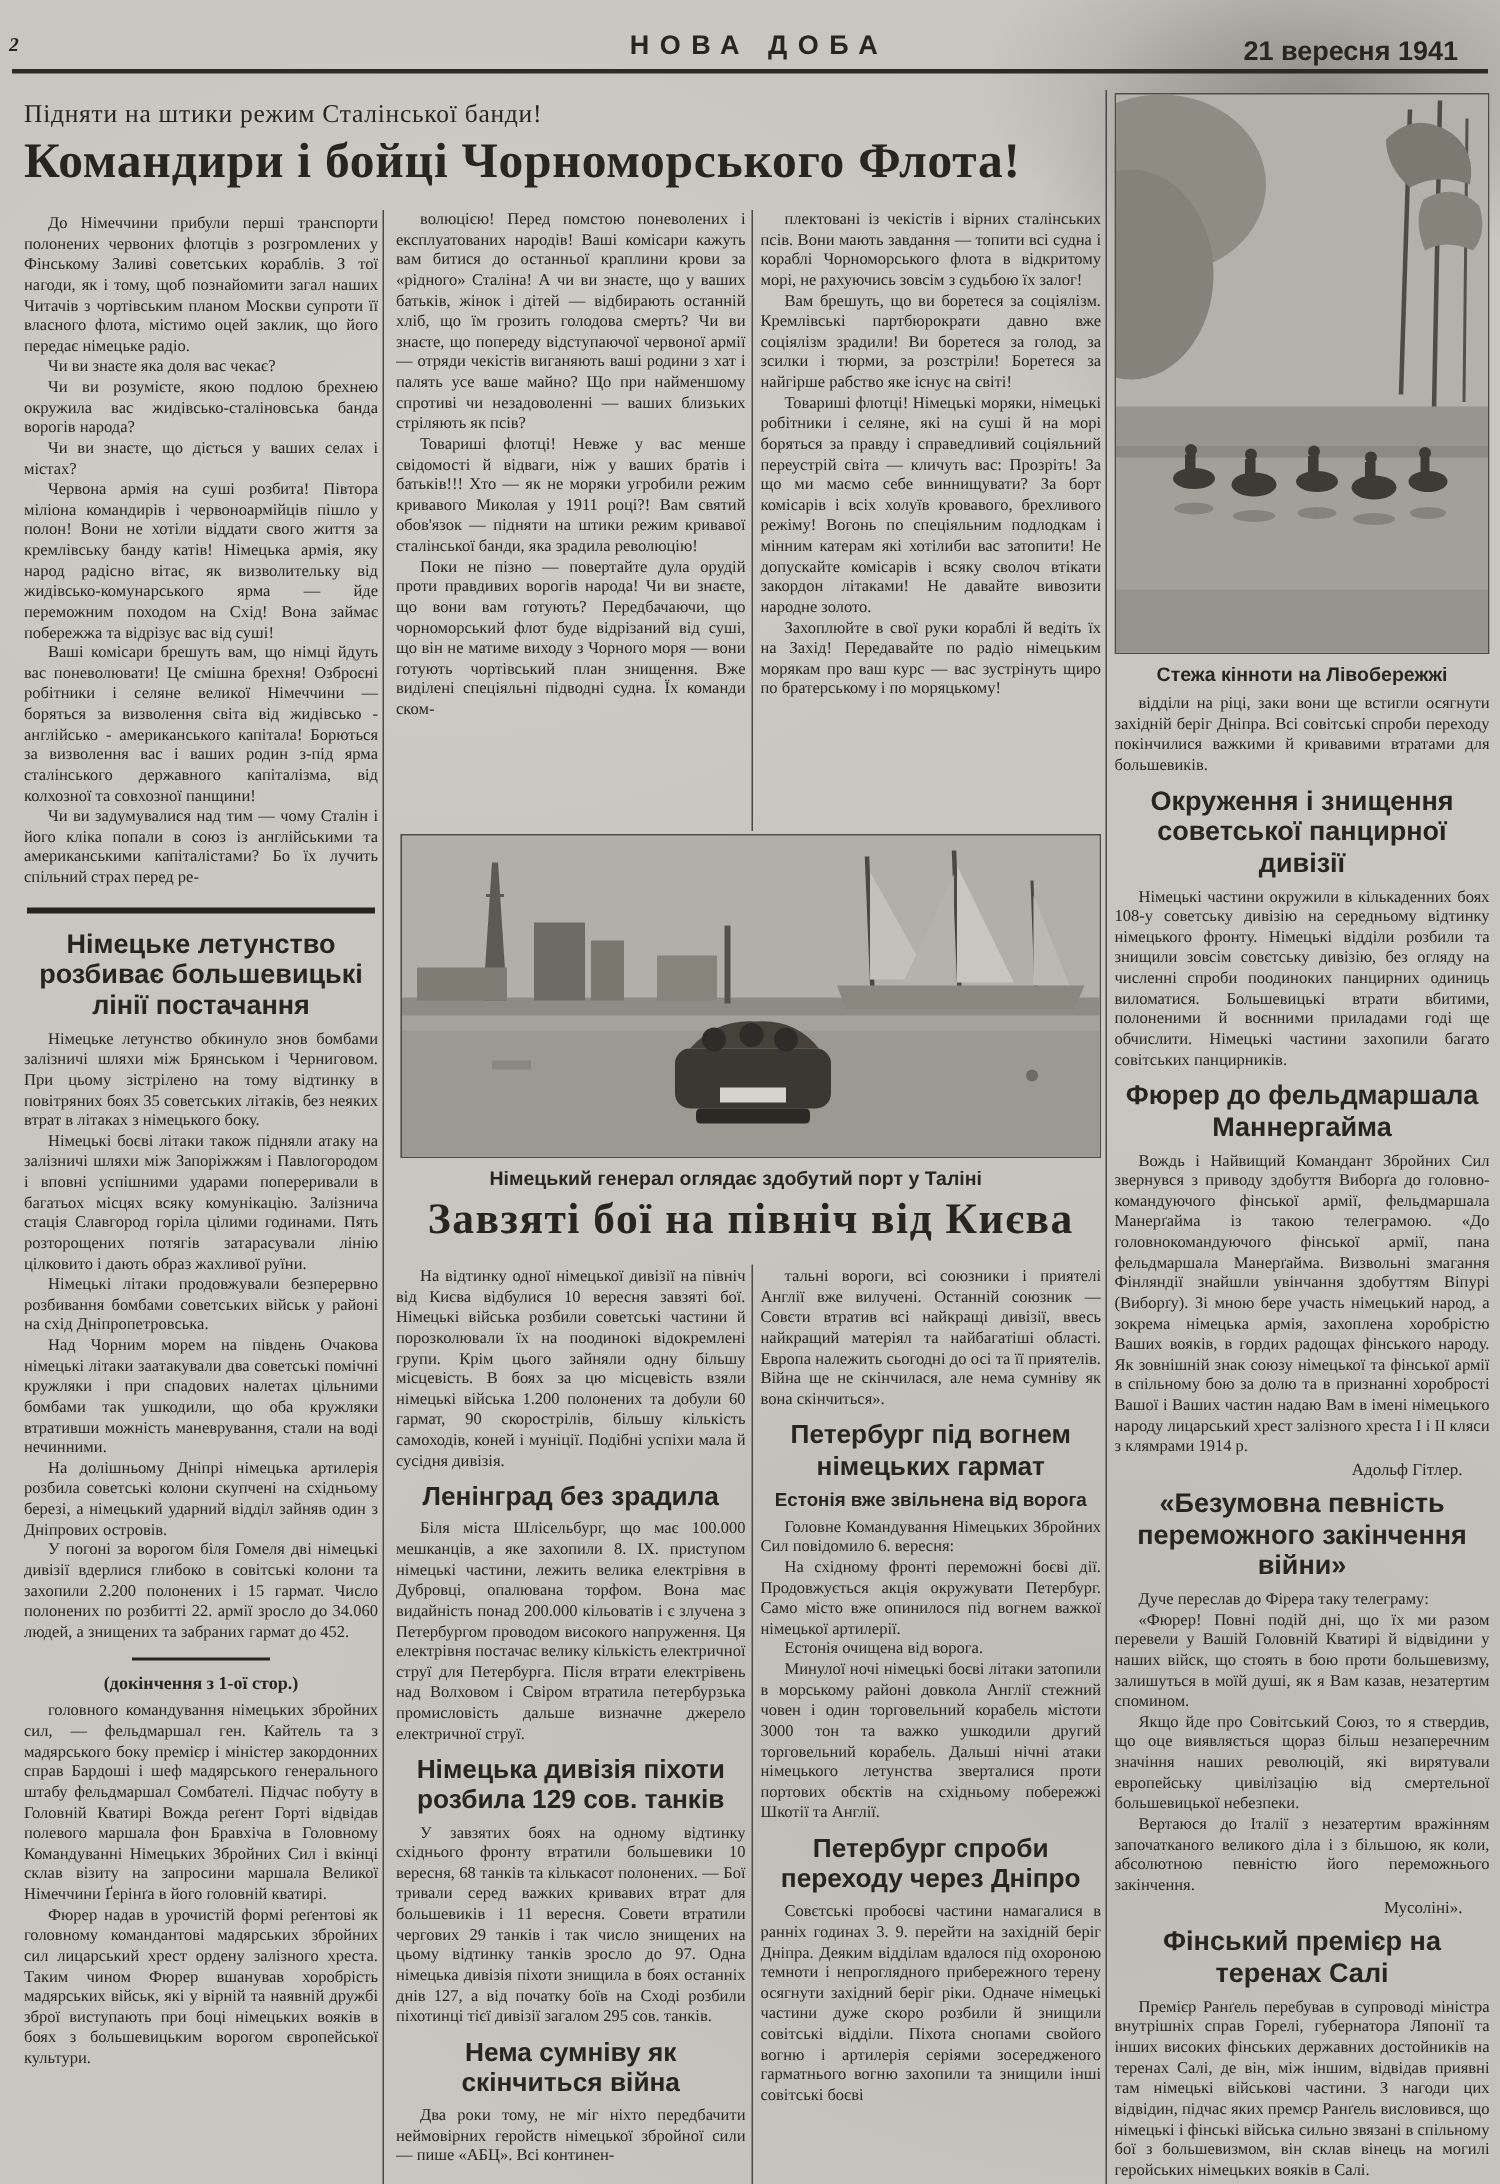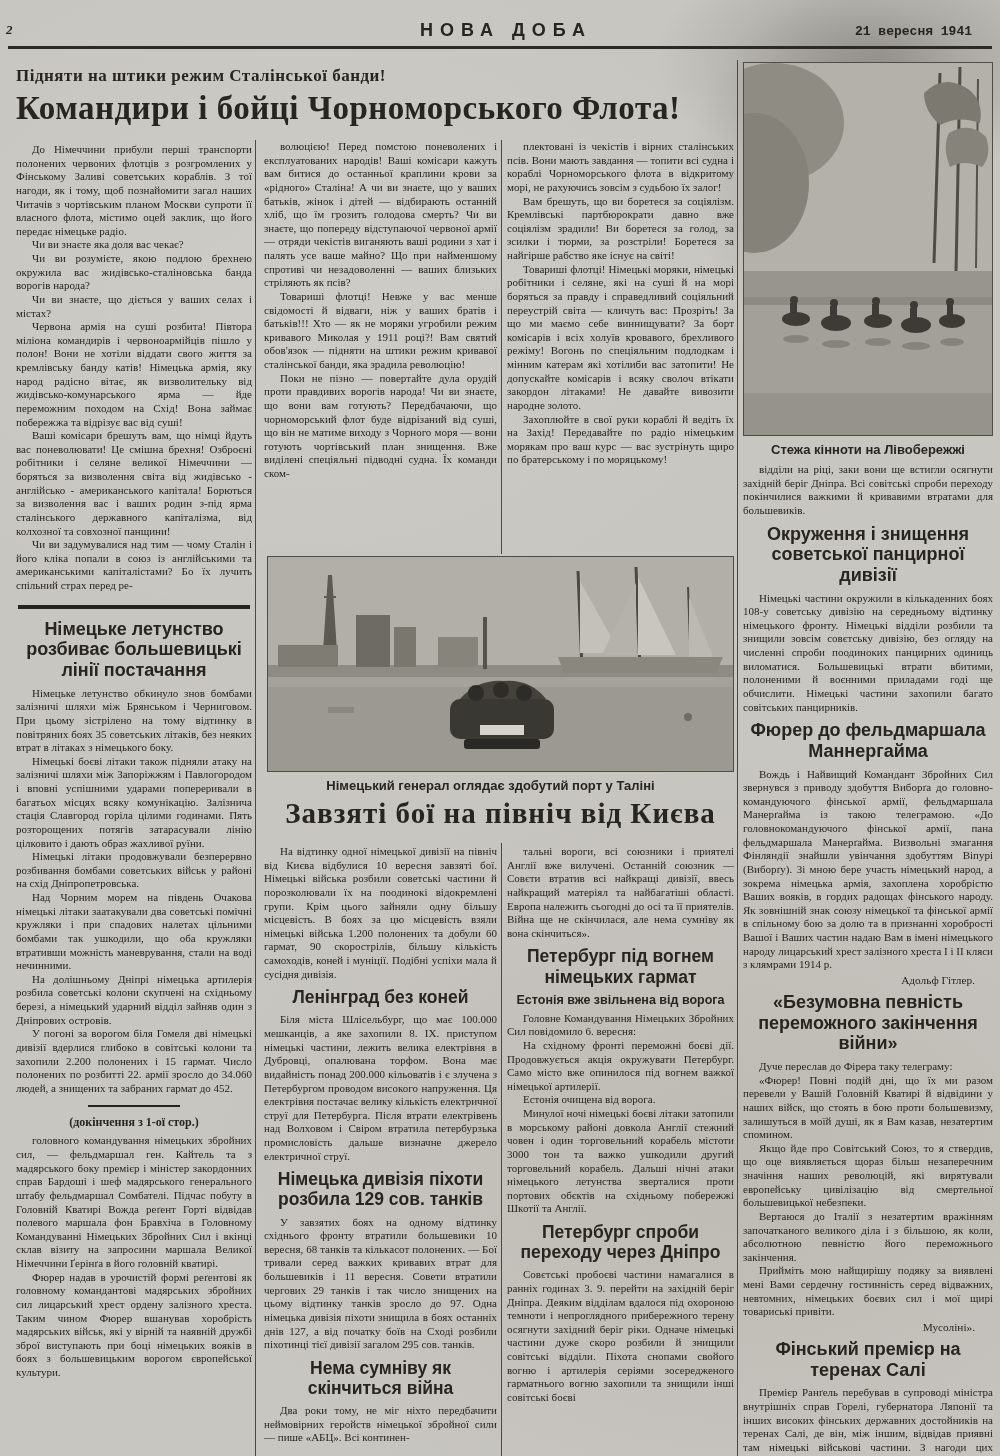--- a/index.html
+++ b/index.html
@@ -16,26 +16,26 @@
     font-family:"Liberation Serif", serif;
     color:#27251f;
   }
   .abs { position:absolute; }
 
   
   .hdr-num   { left:6px; top:22px; font-size:13px; font-weight:bold; font-style:italic; }
   .masthead  { left:0; top:20px; width:1000px; text-align:center;
                font-family:"Liberation Sans", sans-serif; font-weight:bold;
                font-size:18px; letter-spacing:7px;padding-left:12px; }
-  .hdr-date  { right:28px; top:24px; font-family:Liberation Mono, monospace;
-               font-weight:bold; font-size:13px; }
+  .hdr-date  { right:28px; top:24px; font-family:Liberation Sans, sans-serif;
+               font-weight:bold; font-size:18px; }
   .hdr-rule  { left:8px; top:46px; width:984px; height:3px; background:#2c2a26; }
 
   
-  .kicker { left:16px; top:66px; font-weight:bold; font-size:17px; letter-spacing:0.5px; }
+  .kicker { left:16px; top:66px; font-weight:normal; font-size:17px; letter-spacing:0.5px; }
   .lead-headline { left:16px; top:90px; width:718px; font-weight:bold; font-size:33px;
                    letter-spacing:0.5px; }
 
   
   .colbox { overflow:hidden; }
   .body p { font-size:11px; line-height:1.24; text-align:justify; text-indent:16px; }
 
   .col1-full { left:16px;  top:143px; width:236px; height:1310px; }
   .col2-lead { left:264px; top:140px; width:233px; height:414px; }
   .col3-lead { left:507px; top:140px; width:227px; height:414px; }
@@ -165,21 +165,21 @@
       <circle cx="420" cy="160" r="4" fill="#6e6b64"></circle>
       <rect x="60" y="150" width="26" height="6" fill="#8a877f"></rect>
     </svg>
   </div>
   <div class="abs caption cap-mid">Німецький генерал оглядає здобутий порт у Таліні</div>
 
   <div class="abs kyiv-headline">Завзяті бої на північ від Києва</div>
 
   <div class="abs colbox col2-low body">
     <p>На відтинку одної німецької дивізії на північ від Києва відбулися 10 вересня завзяті бої. Німецькі війська розбили советські частини й порозколювали їх на поодинокі відокремлені групи. Крім цього зайняли одну більшу місцевість. В боях за цю місцевість взяли німецькі війська 1.200 полонених та добули 60 гармат, 90 скорострілів, більшу кількість самоходів, коней і муніції. Подібні успіхи мала й сусідня дивізія.</p>
-    <div class="sec-head sm">Ленінград без коней</div>
+    <div class="sec-head sm">Ленінград без зрадила</div>
     <p>Біля міста Шлісельбург, що має 100.000 мешканців, а яке захопили 8. IX. приступом німецькі частини, лежить велика електрівня в Дубровці, опалювана торфом. Вона має видайність понад 200.000 кільоватів і є злучена з Петербургом проводом високого напруження. Ця електрівня постачає велику кількість електричної струї для Петербурга. Після втрати електрівень над Волховом і Свіром втратила петербурзька промисловість дальше визначне джерело електричної струї.</p>
     <div class="sec-head sm">Німецька дивізія піхоти розбила 129 сов. танків</div>
     <p>У завзятих боях на одному відтинку східнього фронту втратили большевики 10 вересня, 68 танків та кількасот полонених. — Бої тривали серед важких кривавих втрат для большевиків і 11 вересня. Совети втратили чергових 29 танків і так число знищених на цьому відтинку танків зросло до 97. Одна німецька дивізія піхоти знищила в боях останніх днів 127, а від початку боїв на Сході розбили піхотинці тієї дивізії загалом 295 сов. танків.</p>
     <div class="sec-head sm">Нема сумніву як скінчиться війна</div>
     <p>Два роки тому, не міг ніхто передбачити неймовірних геройств німецької збройної сили — пише «АБЦ». Всі континен-</p>
   </div>
 
   <div class="abs colbox col3-low body">
     <p>тальні вороги, всі союзники і приятелі Англії вже вилучені. Останній союзник — Совєти втратив всі найкращі дивізії, ввесь найкращий матеріял та найбагатіші області. Европа належить сьогодні до осі та її приятелів. Війна ще не скінчилася, але нема сумніву як вона скінчиться».</p>
     <div class="sec-head sm">Петербург під вогнем німецьких гармат</div>
@@ -248,20 +248,19 @@
 
     <div class="sec-head">Фюрер до фельдмаршала Маннергайма</div>
     <p>Вождь і Найвищий Командант Збройних Сил звернувся з приводу здобуття Виборґа до головно-командуючого фінської армії, фельдмаршала Манерґайма із такою телеграмою. «До головнокомандуючого фінської армії, пана фельдмаршала Манерґайма. Визвольні змагання Фінляндії знайшли увінчання здобуттям Віпурі (Виборґу). Зі мною бере участь німецький народ, а зокрема німецька армія, захоплена хоробрістю Ваших вояків, в гордих радощах фінського народу. Як зовнішній знак союзу німецької та фінської армії в спільному бою за долю та в признанні хоробрості Вашої і Ваших частин надаю Вам в імені німецького народу лицарський хрест залізного хреста I і II кляси з клямрами 1914 р.</p>
     <div class="signature">Адольф Гітлер.</div>
 
     <div class="sec-head">«Безумовна певність переможного закінчення війни»</div>
     <p>Дуче переслав до Фірера таку телеграму:</p>
     <p>«Фюрер! Повні подій дні, що їх ми разом перевели у Вашій Головній Кватирі й відвідини у наших війск, що стоять в бою проти большевизму, залишуться в моїй душі, як я Вам казав, незатертим спомином.</p>
     <p>Якщо йде про Совітський Союз, то я ствердив, що оце виявляється щораз більш незаперечним значіння наших революцій, які вирятували европейську цивілізацію від смертельної большевицької небезпеки.</p>
     <p>Вертаюся до Італії з незатертим вражінням започатканого великого діла і з більшою, як коли, абсолютною певністю його переможнього закінчення.</p>
-    <p>Прийміть мою найщирішу подяку за виявлені мені Вами сердечну гостинність серед відважних, невтомних, німецьких боєвих сил і мої щирі товариські привіти.</p>
     <div class="signature">Мусоліні».</div>
 
     <div class="sec-head">Фінський премієр на теренах Салі</div>
     <p>Премієр Ранґель перебував в супроводі міністра внутрішніх справ Горелі, губернатора Ляпонії та інших високих фінських державних достойників на теренах Салі, де він, між іншим, відвідав приявні там німецькі військові частини. З нагоди цих відвідин, підчас яких премєр Ранґель висловився, що німецькі і фінські війська сильно звязані в спільному бої з большевизмом, він склав вінець на могилі геройських німецьких вояків в Салі.</p>
   </div>
 
 </div>
 
 </body></html>

